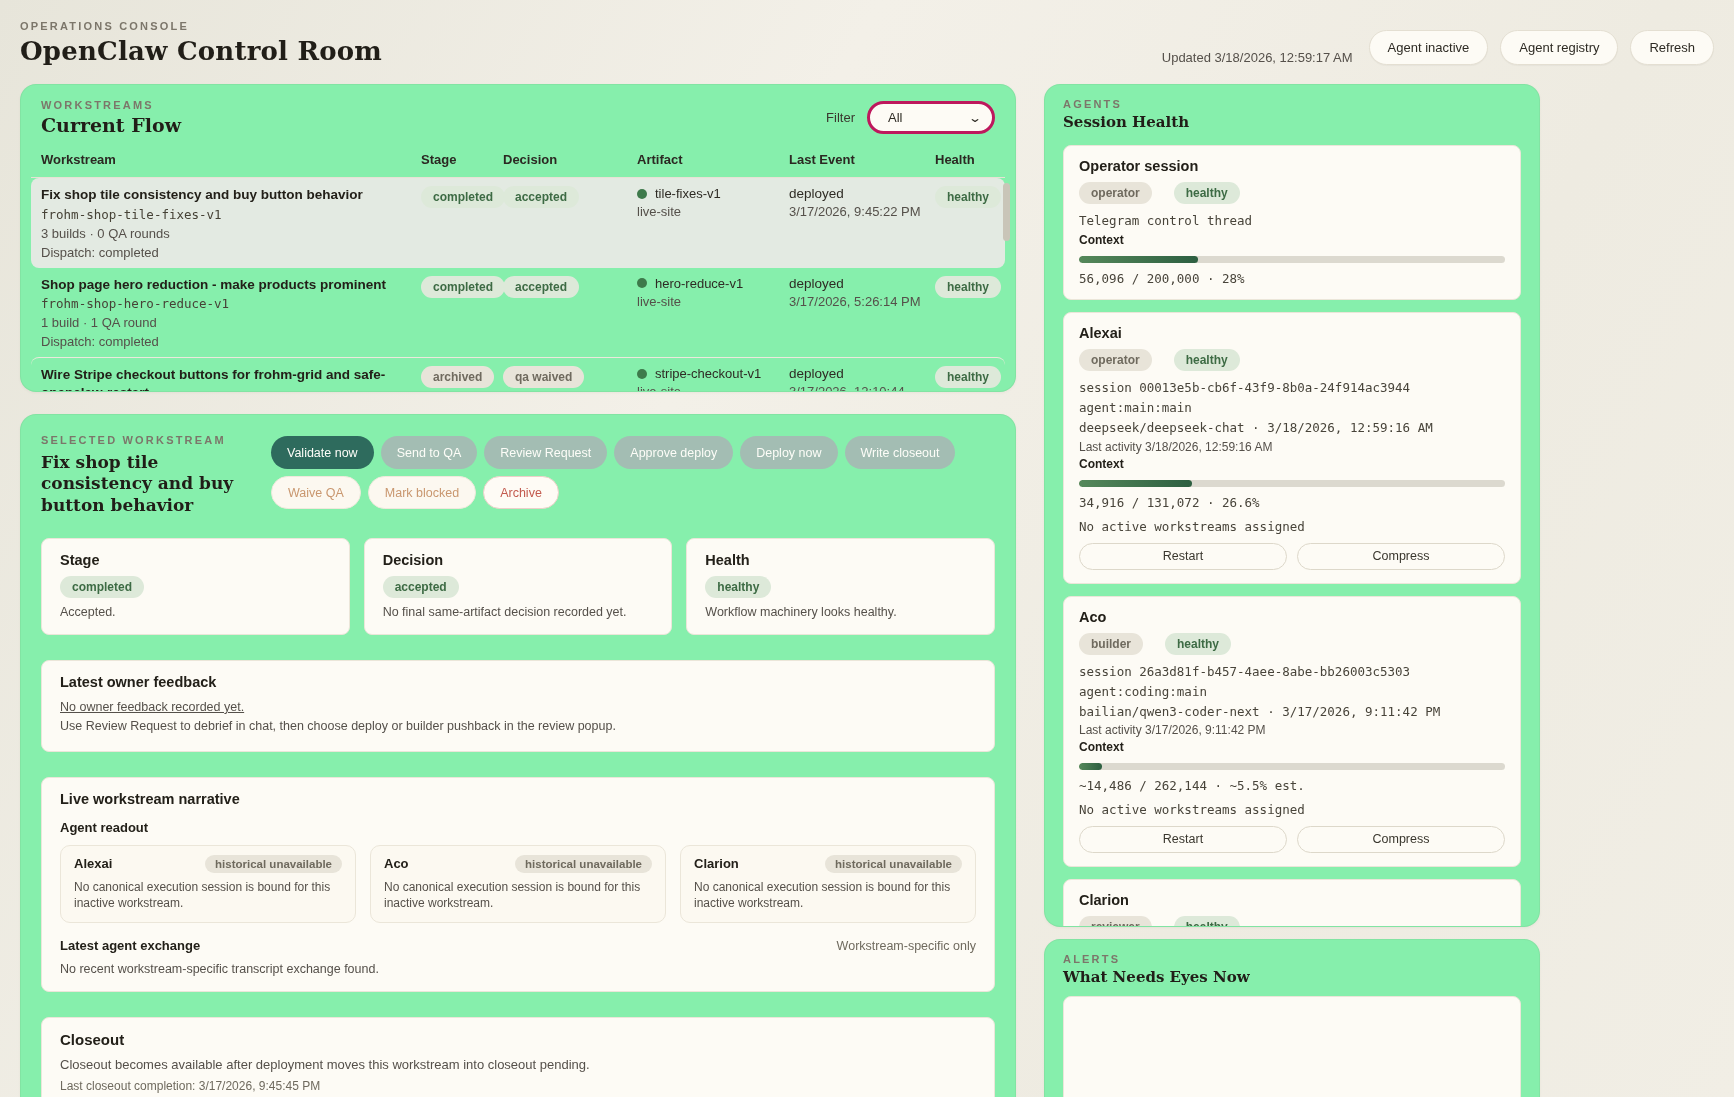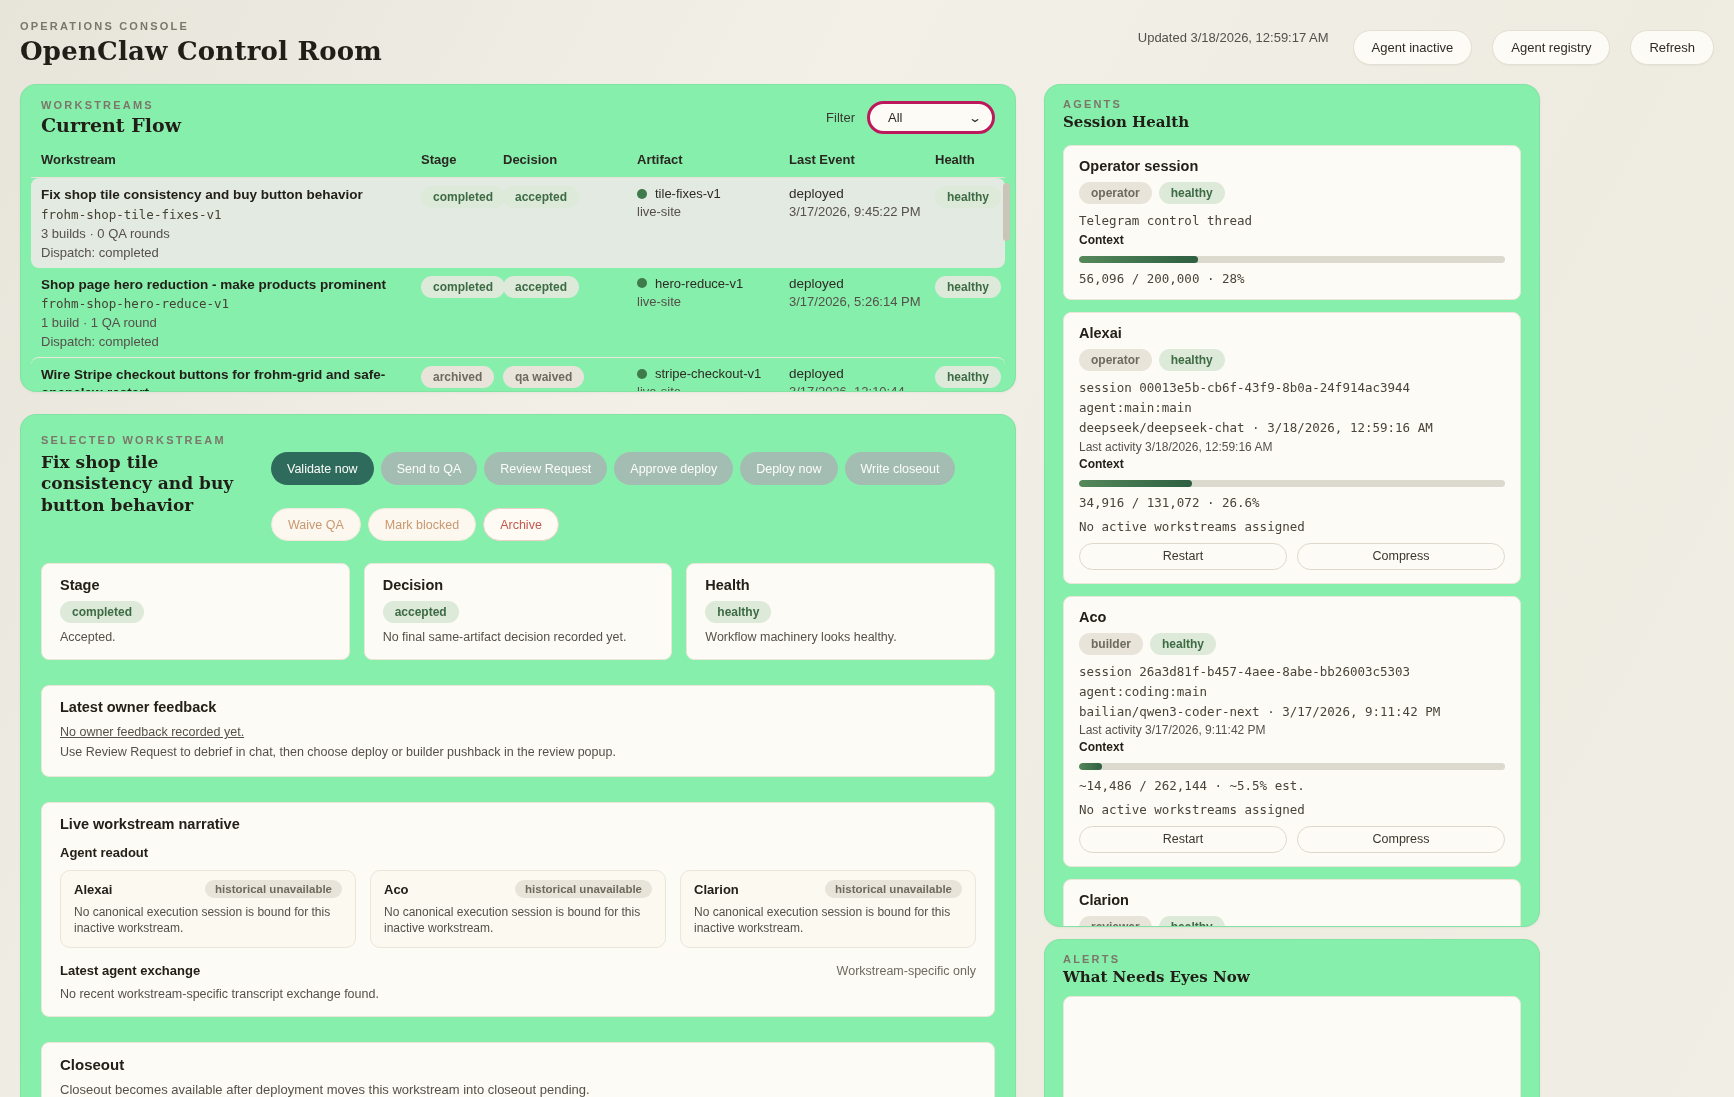--- a/index.html
+++ b/index.html
@@ -7,21 +7,21 @@
     width:1734px;height:1097px;overflow:hidden;
     font-family:"Liberation Sans",sans-serif;
     color:#55504a;
     background:linear-gradient(118deg,#e7e5da 0%,#f3f0e8 38%,#eeebe1 72%,#f1eee5 100%);
   }
   .page{padding:20px;box-sizing:border-box;width:100%;height:100%;}
   
   .topbar{display:flex;align-items:flex-start;justify-content:space-between;margin-bottom:18px;}
   .eyebrow{font-size:11px;letter-spacing:2.2px;color:#7c766a;font-weight:bold;}
   h1.apptitle{margin:4px 0 0 0;font-family:"DejaVu Serif","Liberation Serif",serif;font-size:26px;color:#211e18;letter-spacing:.2px;}
-  .topbar-right{display:flex;align-items:flex-start;gap:20px;margin-top:10px;}
+  .topbar-right{display:flex;align-items:flex-end;gap:12px;margin-top:10px;}
   .updated{font-size:13px;color:#55504a;margin-right:4px;}
   .pill-btn{
     background:#fdfbf5;border:1px solid #e4dfd2;border-radius:19px;
     padding:9px 18px;font-size:13px;color:#2e2b24;font-family:inherit;cursor:pointer;
     box-shadow:0 1px 1px rgba(60,55,40,.04);
   }
   
   .layout{display:flex;gap:28px;align-items:flex-start;}
   .col-left{width:996px;flex:0 0 996px;display:flex;flex-direction:column;gap:22px;}
   .col-right{width:496px;flex:0 0 496px;display:flex;flex-direction:column;gap:12px;}
@@ -69,21 +69,21 @@
   .evt-time{font-size:13px;color:#55504a;margin-top:3px;}
   .scroll-thumb{position:absolute;right:5px;top:98px;width:7px;height:58px;border-radius:4px;background:#c9c5b8;}
   
   .sel-card{padding:19px 20px 30px 20px;overflow:hidden;height:800px;}
   .sel-head{display:flex;align-items:flex-start;}
   .sel-titleblock{width:230px;flex:0 0 230px;}
   .sel-title{font-size:17px;line-height:1.25;margin-top:6px;}
   .actions{display:flex;flex-wrap:wrap;gap:7px;margin-top:2px;}
   .action{
     border:none;border-radius:17px;height:33px;padding:5px 16px;font-size:12.5px;
-    font-family:inherit;cursor:pointer;white-space:nowrap;margin-top:16px;
+    font-family:inherit;cursor:pointer;white-space:nowrap;
   }
   .action.primary{background:#2e6b5d;color:#fdfdf8;}
   .action.sage{background:#a3bdb3;color:#fdfdf8;}
   .action.ghost-disabled{background:#fcf8f0;color:#c9976f;border:1px solid #f0e9dc;}
   .action.danger{background:#fefbf5;color:#c35a4e;border:1px solid #ecd0c8;}
   .stat-grid{display:grid;grid-template-columns:1fr 1fr 1fr;gap:14px;margin-top:22px;}
   .stat-card{padding:13px 18px 15px 18px;}
   .stat-title{font-size:14.5px;font-weight:bold;color:#232019;}
   .stat-badge-row{margin-top:8px;}
   .stat-note{font-size:12.5px;color:#55504a;margin-top:7px;}
@@ -100,21 +100,21 @@
   .exchange-row{display:flex;justify-content:space-between;align-items:center;margin-top:15px;}
   .exchange-label{font-size:13px;font-weight:bold;color:#232019;}
   .exchange-scope{font-size:12.5px;color:#6f6a5e;}
   .exchange-note{font-size:12.5px;color:#55504a;margin-top:9px;}
   .closeout-last{font-size:12px;color:#6f6a5e;margin-top:5px;}
   
   .agents-panel{padding:13px 18px 18px 18px;height:843px;overflow:hidden;display:flex;flex-direction:column;gap:12px;}
   .panel-title{font-size:15px;margin-top:3px;margin-bottom:2px;}
   .agent-card{padding:12px 15px 13px 15px;}
   .agent-name{font-size:14.5px;font-weight:bold;color:#232019;}
-  .agent-badges{display:flex;gap:7px;margin-top:8px;}
+  .agent-badges{display:flex;gap:22px;margin-top:8px;}
   .agent-mono{font-size:12.5px;color:#48443a;line-height:1.45;margin-top:2px;}
   .agent-mono.first{margin-top:8px;}
   .agent-activity{font-size:12px;color:#55504a;margin-top:2px;}
   .ctx-label{font-size:12px;font-weight:bold;color:#232019;margin-top:3px;}
   .bar{height:7px;border-radius:4px;background:#dcd9cf;margin-top:9px;overflow:hidden;}
   .bar-fill{height:100%;border-radius:4px;background:linear-gradient(90deg,#55885a,#2d5f41);}
   .ctx-text{font-size:12.5px;color:#48443a;margin-top:8px;}
   .assigned{font-size:12.5px;color:#48443a;margin-top:9px;}
   .agent-btns{display:flex;gap:10px;margin-top:9px;}
   .btn-outline{

